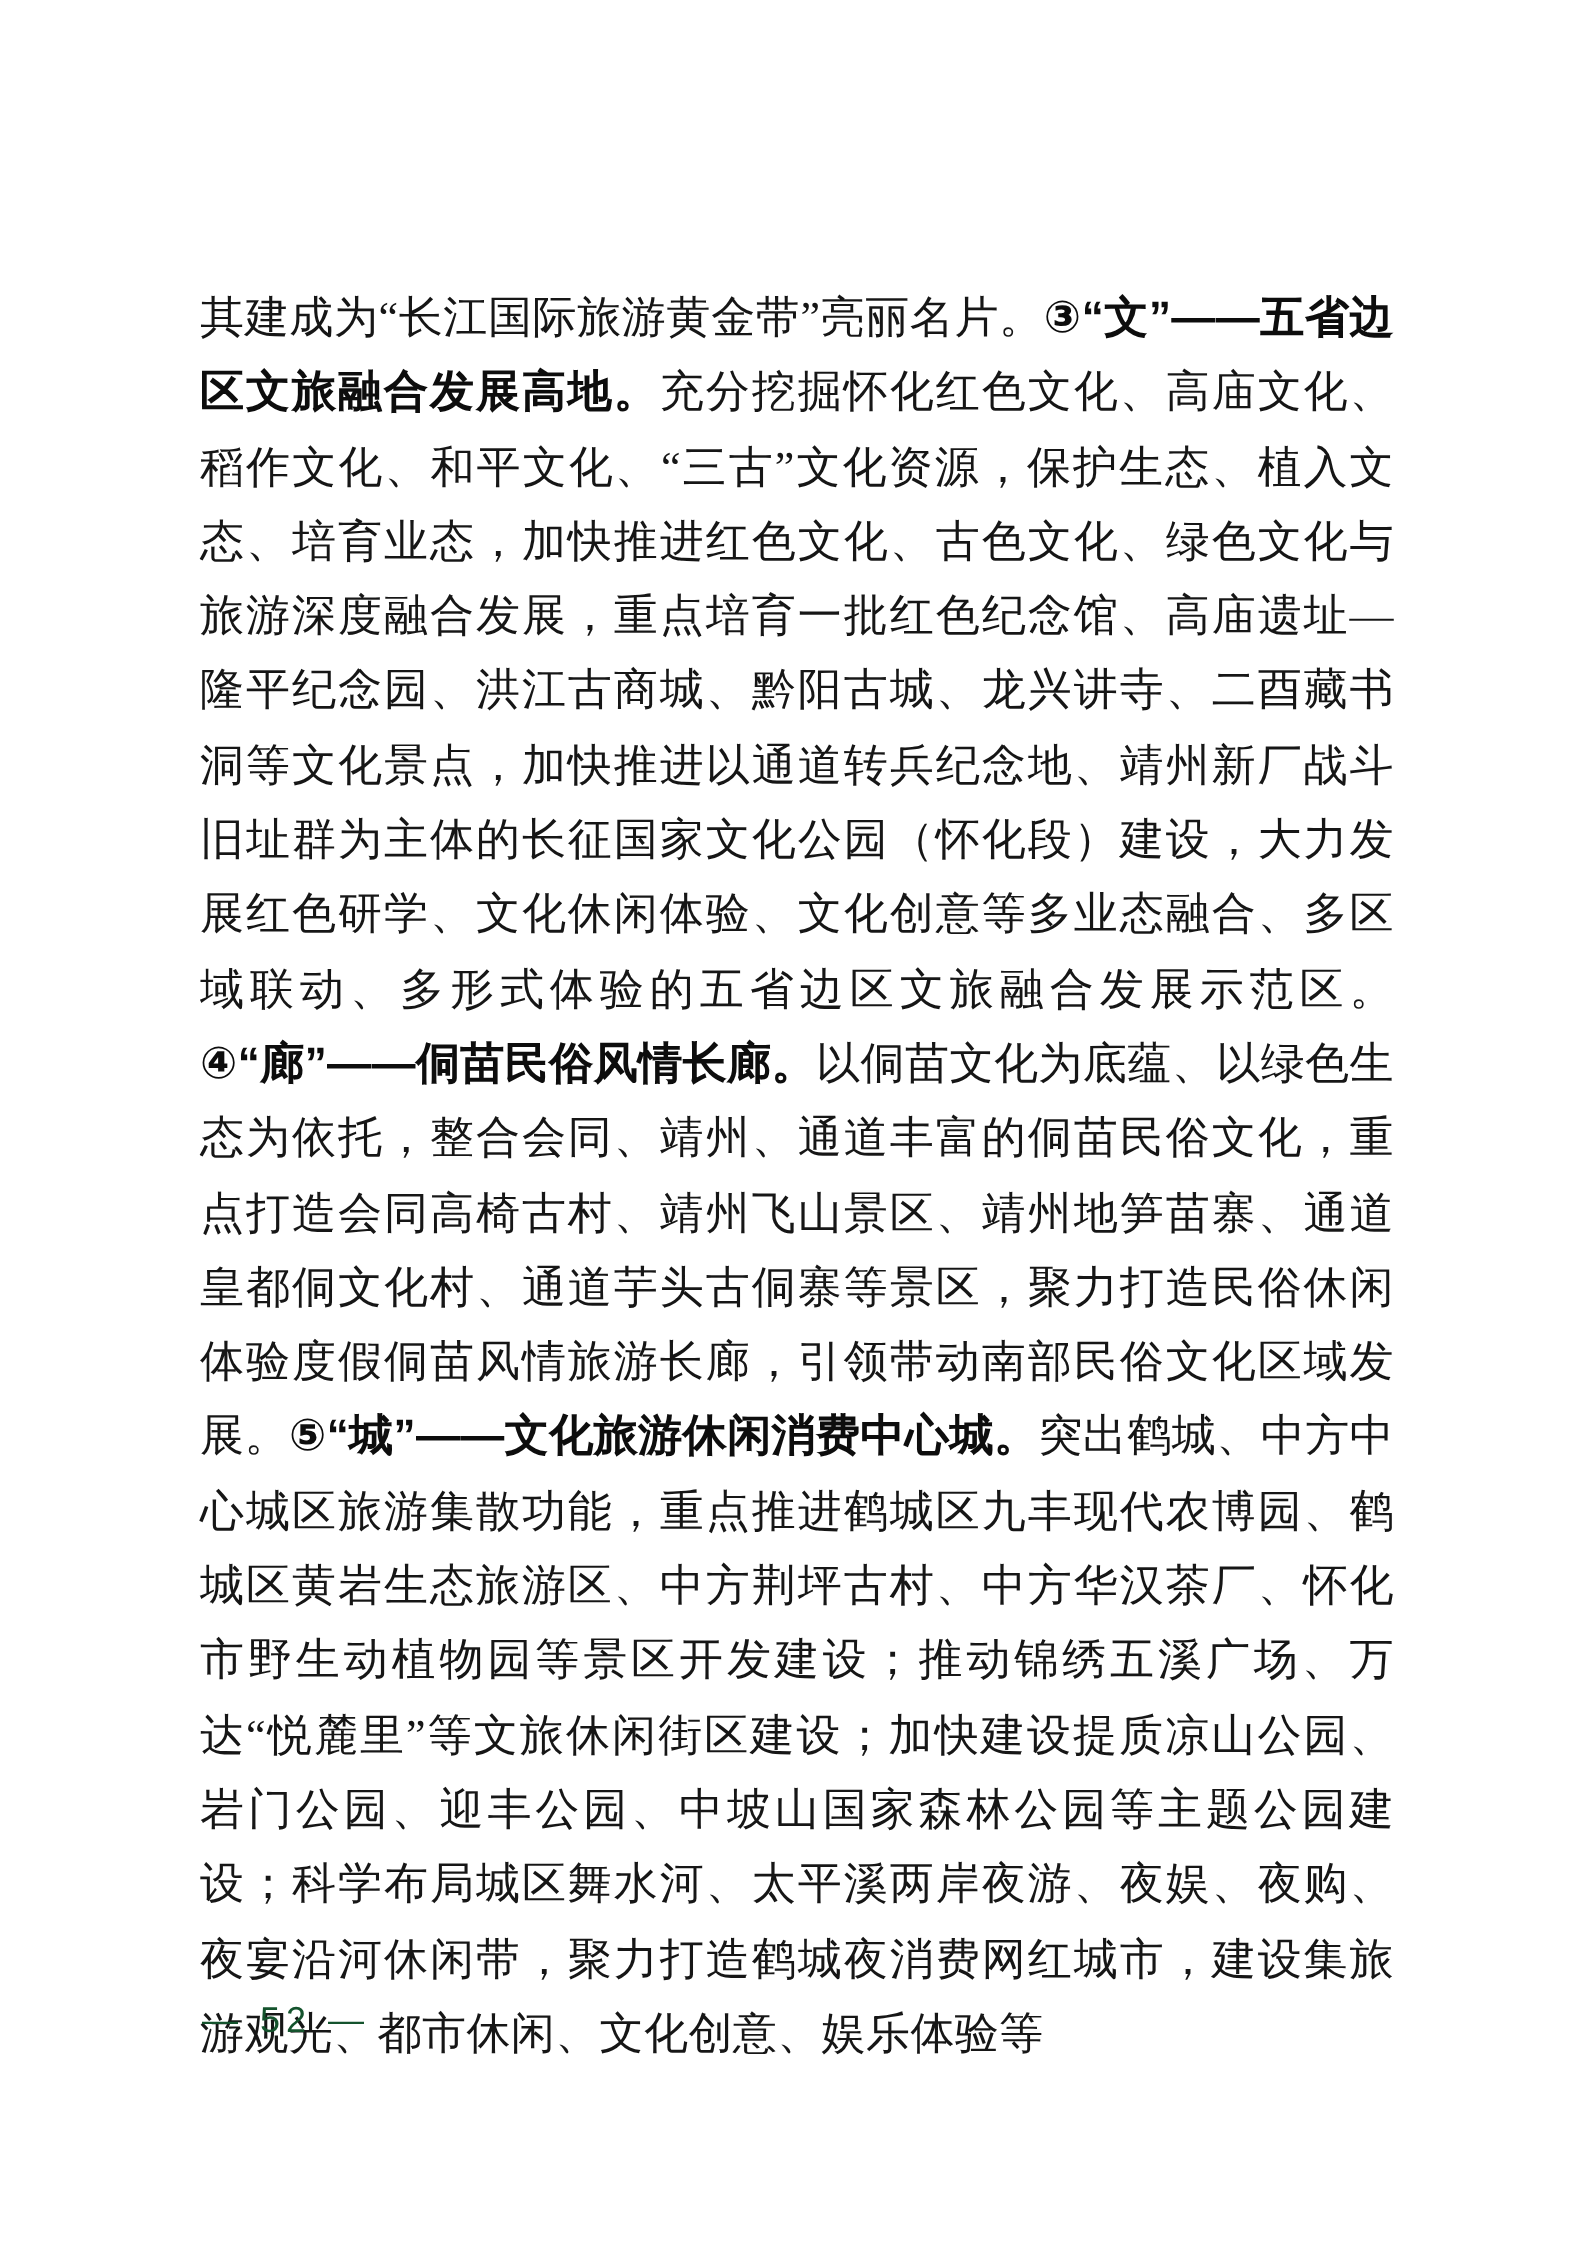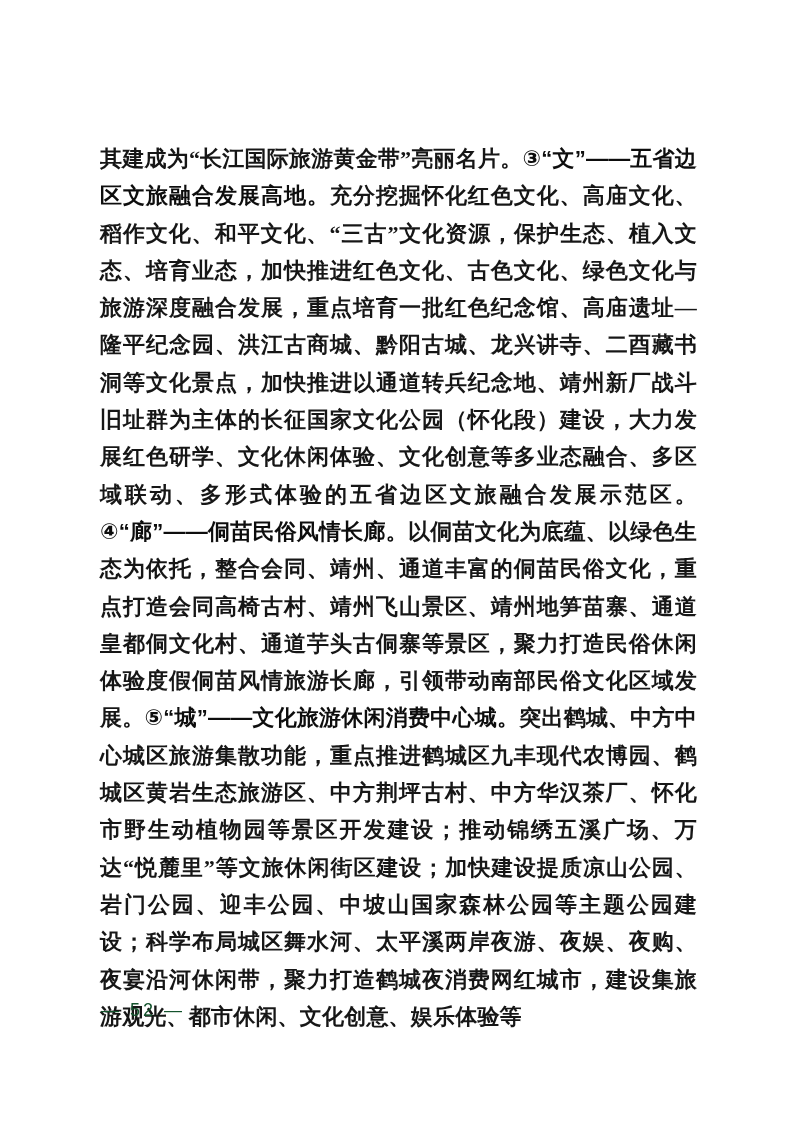--- a/index.html
+++ b/index.html
@@ -20,21 +20,21 @@
     left: 100px;
     top: 140px;
     width: 597px;
     font-size: 22px;
     line-height: 37.3px;
     color: #161616;
     text-align: justify;
     letter-spacing: 0.2px;
   }
   .seg {
-    font-weight: 700;
+    font-weight: 400;
   }
   .seg-bold {
     font-weight: 700;
     font-family: "Liberation Sans", "DejaVu Sans", sans-serif;
     color: #0d0d0d;
   }
   .page-number {
     position: absolute;
     left: 101px;
     top: 1000px;

